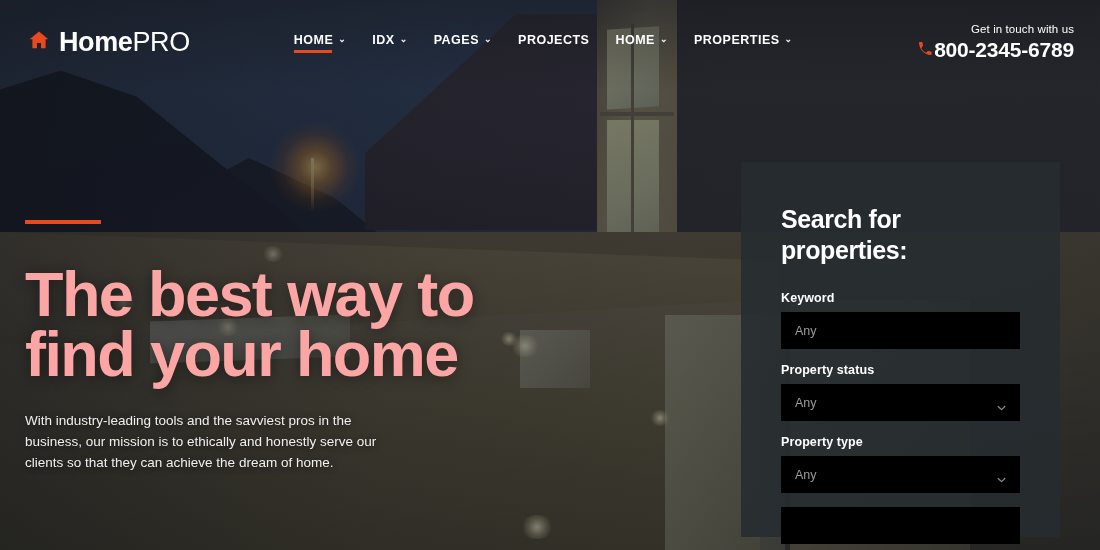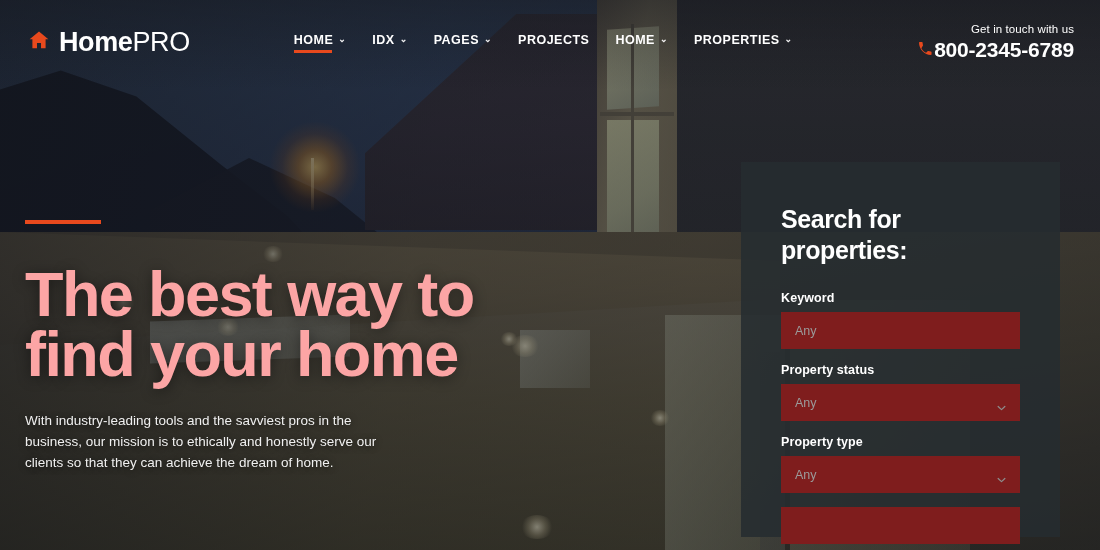--- a/index.html
+++ b/index.html
@@ -174,21 +174,21 @@
     position:absolute; left:741px; top:162px; width:319px; height:375px;
     background:rgba(38,44,48,.88); z-index:15; padding:42px 40px 0 40px;
   }
   .panel-title {
     color:#fff; font-size:25px; font-weight:700; line-height:1.22; letter-spacing:-.4px;
     margin-bottom:26px;
   }
   .field { margin-bottom:14px; }
   .field-label { color:#fff; font-size:12.5px; font-weight:700; margin-bottom:7px; letter-spacing:.1px; }
   .field-box {
-    position:relative; height:37px; background:#7f1d1d; display:flex; align-items:center;
+    position:relative; height:37px; background:#000000; display:flex; align-items:center;
     padding:0 14px;
   }
   .field-box .val { color:#9b9b9b; font-size:12.5px; }
   .chev {
     position:absolute; right:14px; top:50%; transform:translateY(-50%);
     width:9px; height:9px;
   }
 </style>
 </head>
 <body>

